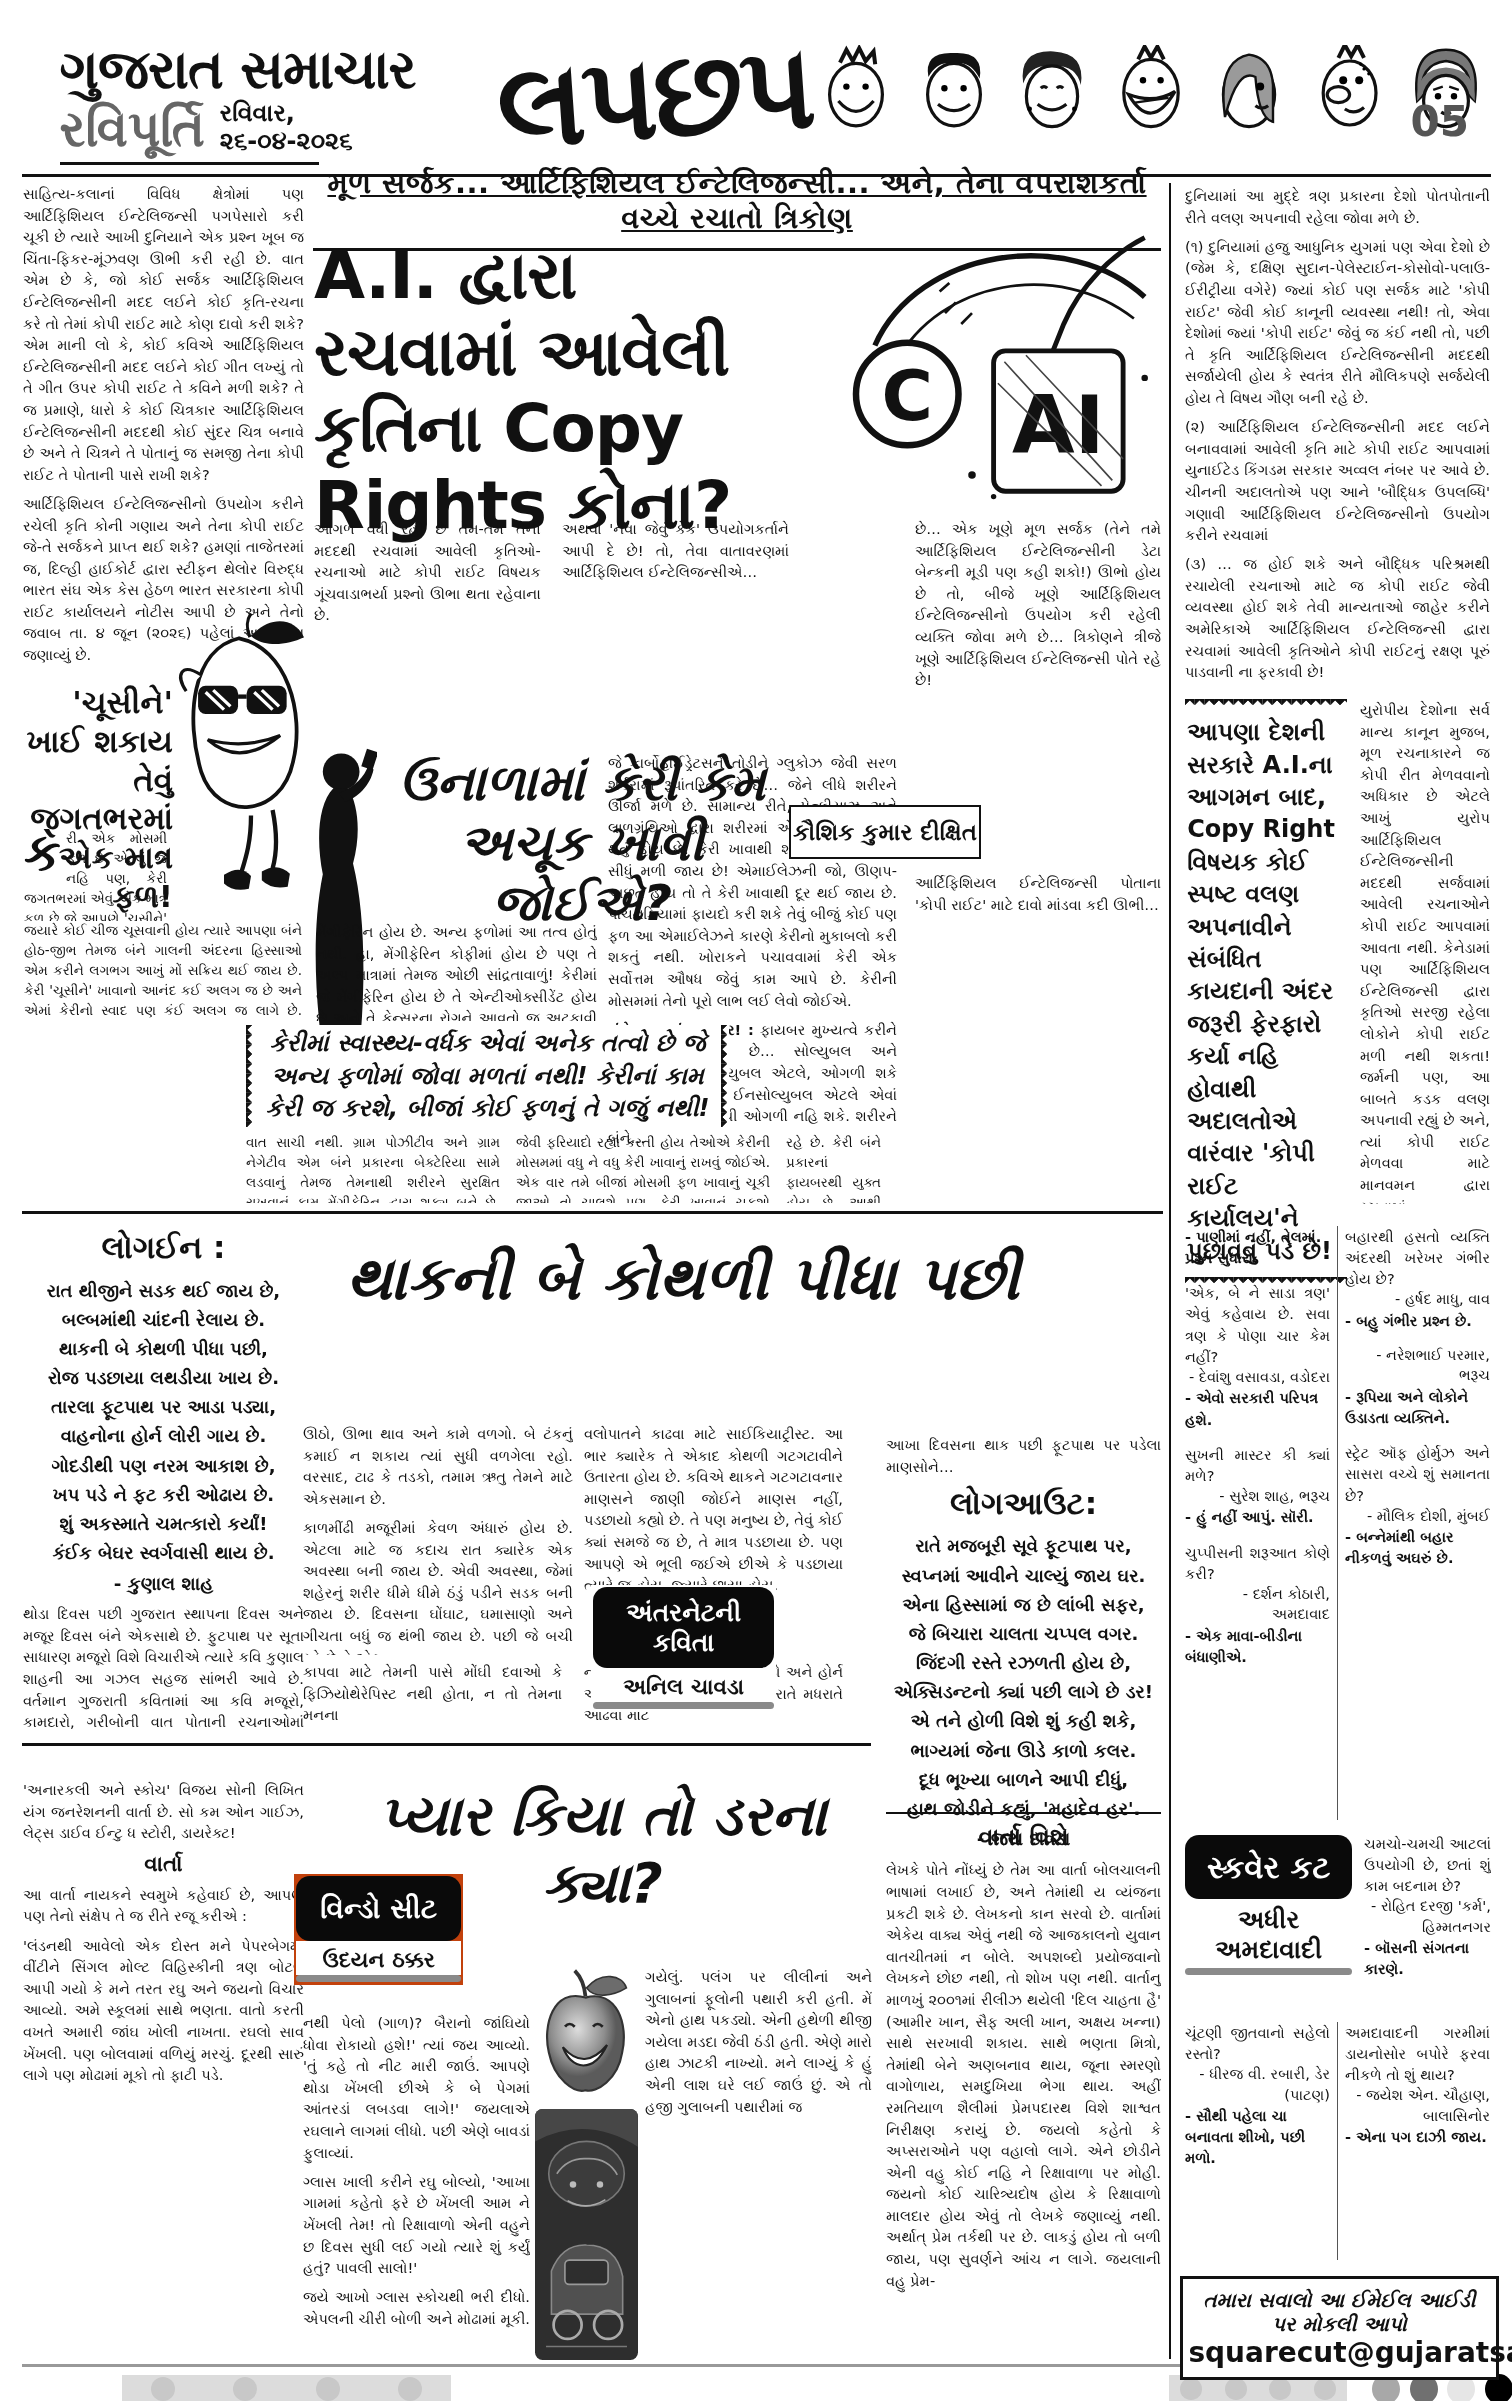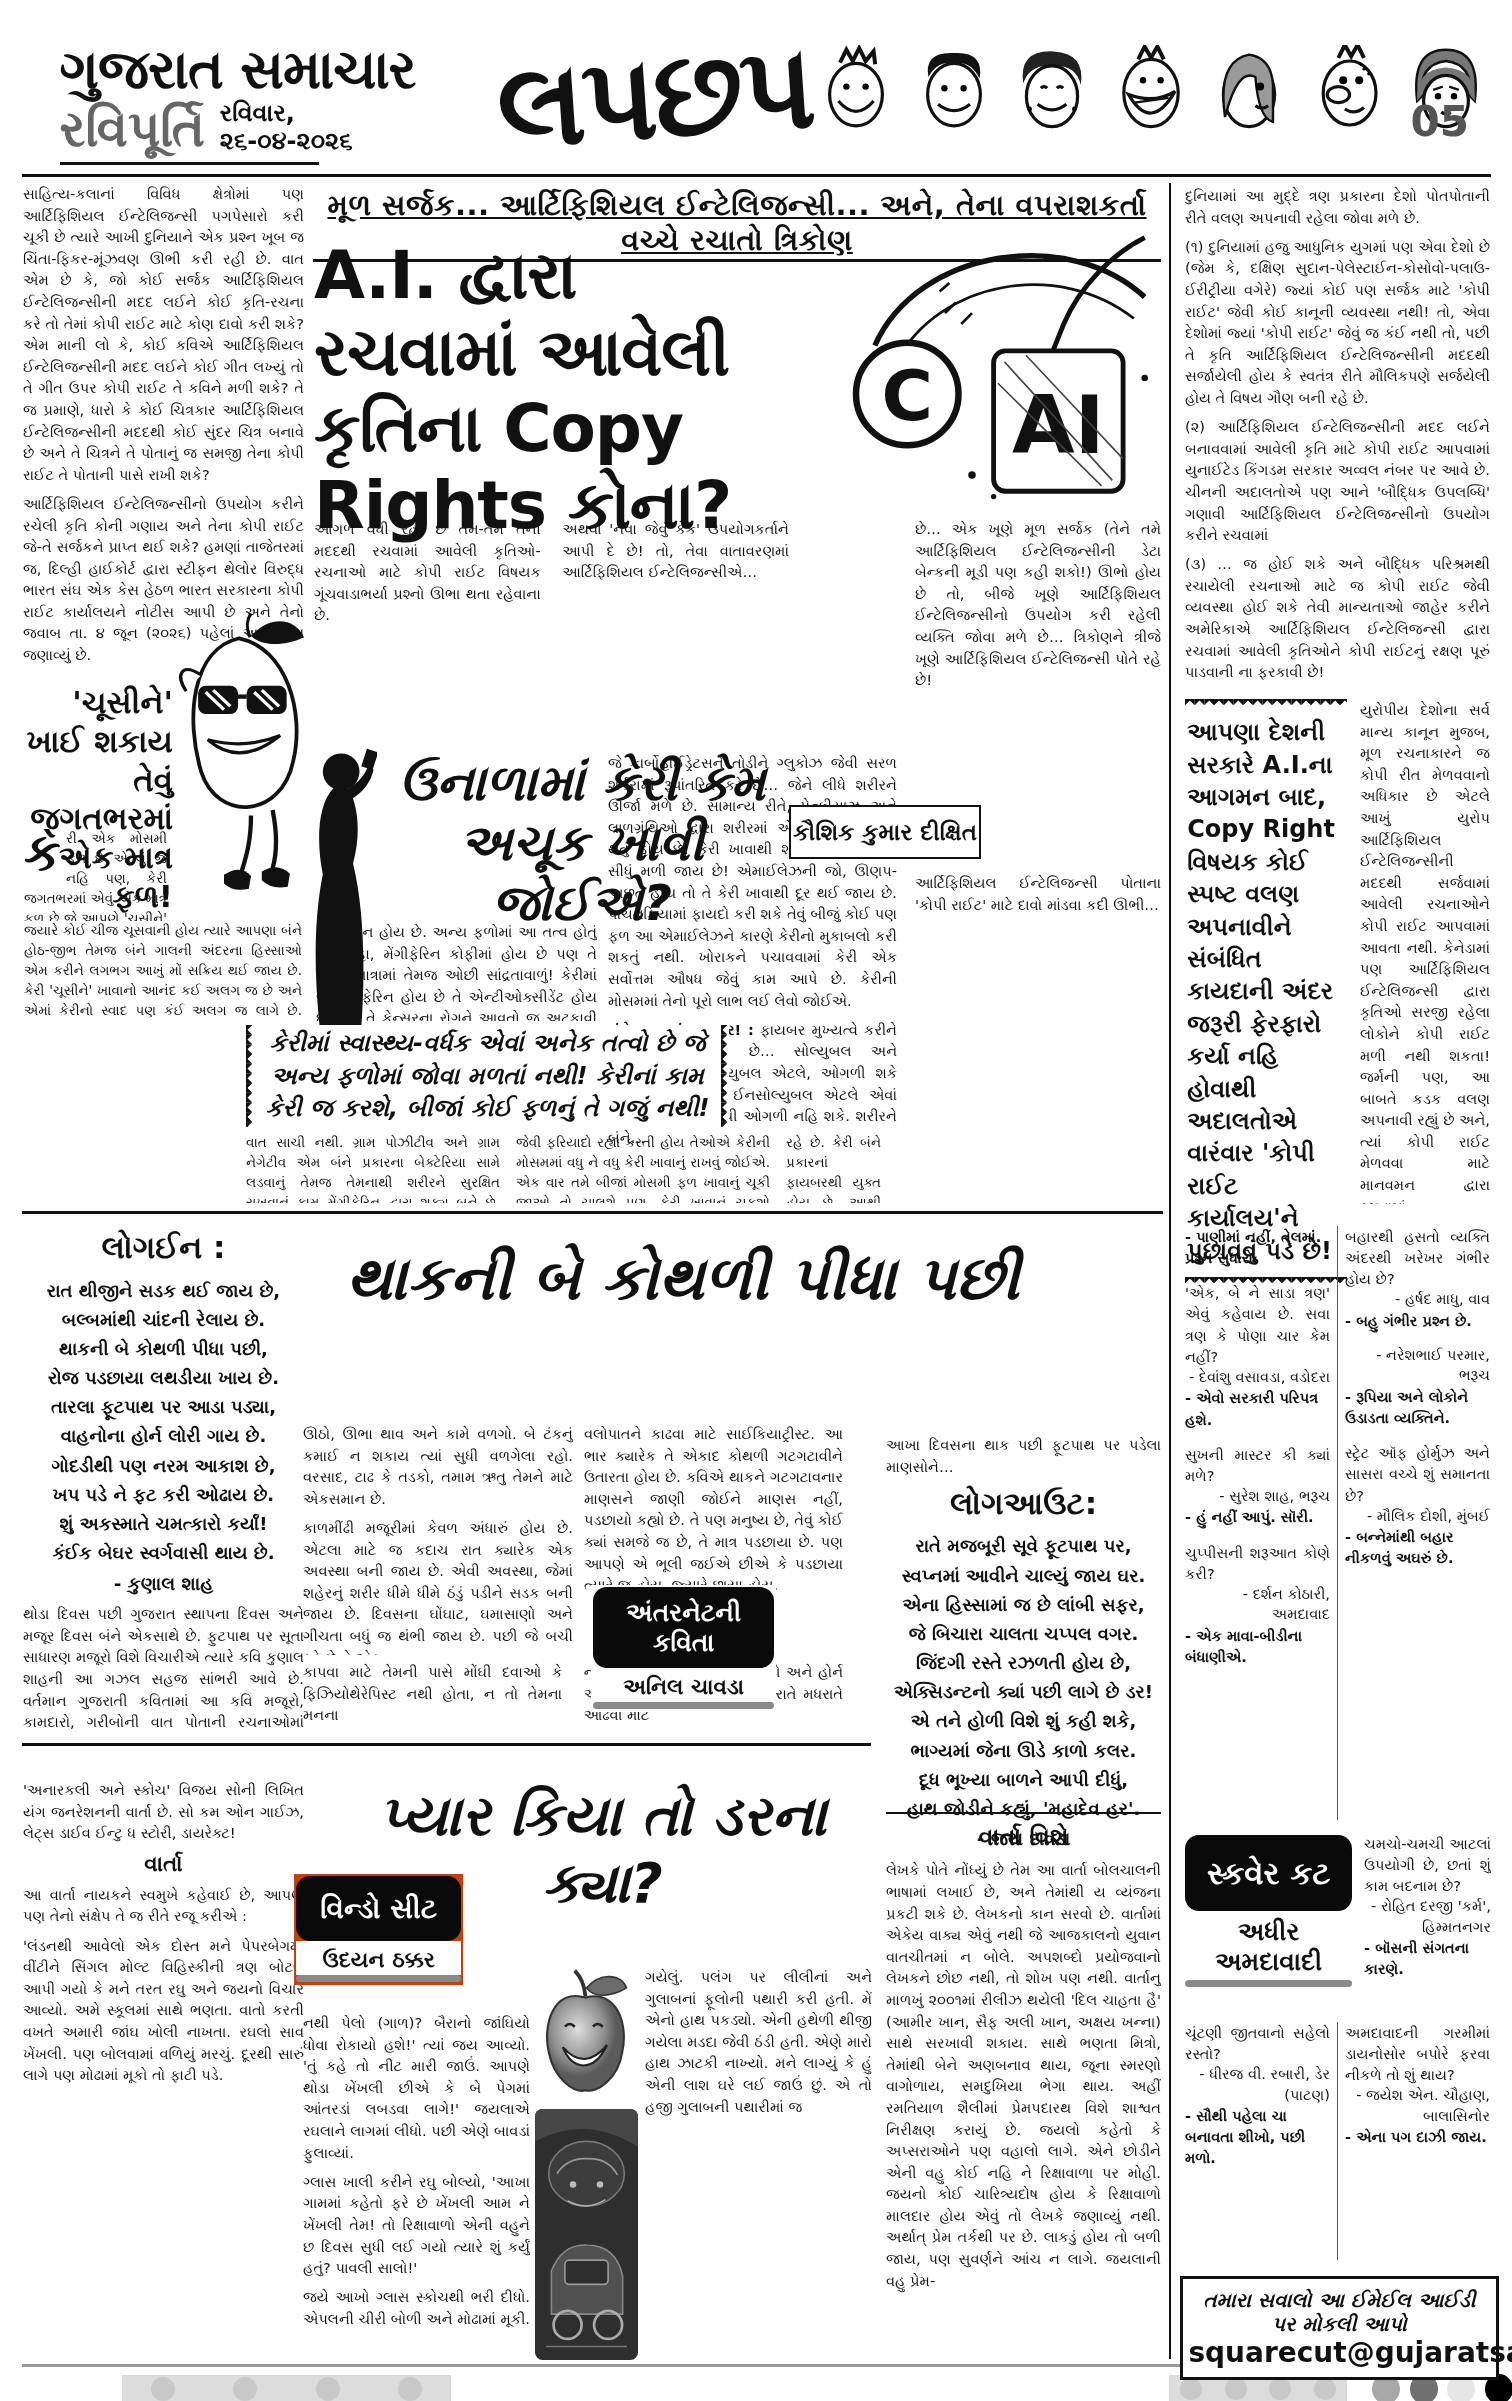--- a/index.html
+++ b/index.html
@@ -131,21 +131,21 @@
             <path d="M32 52 Q38 44 44 52" fill="none" stroke="#111" stroke-width="4"></path>
             <path d="M56 52 Q62 44 68 52" fill="none" stroke="#111" stroke-width="4"></path>
             <path d="M32 70 Q50 94 68 70 Q50 78 32 70 Z" fill="#111"></path>
           </svg>
         </span>
     </div>
     <div class="abs b" style="right:21.6px;top:59px;font-size:42px;color:#555;">05</div>
   </div>
   <div class="abs rule" style="left:21.6px;top:174px;width:1469px;height:3.2px;"></div>
 
-  <div class="abs" style="left:313px;top:188px;width:848px;border-bottom:3.8px solid #111;padding-bottom:1px;">
+  <div class="abs" style="left:313px;top:166px;width:848px;border-bottom:3.8px solid #111;padding-bottom:12px;">
     <div class="kicker" style="text-decoration:underline;">મૂળ સર્જક... આર્ટિફિશિયલ ઈન્ટેલિજન્સી... અને, તેના વપરાશકર્તા વચ્ચે રચાતો ત્રિકોણ</div>
   </div>
   <h1 class="abs mainhead" style="left:314px;top:238px;width:486px;">A.I. દ્વારા રચવામાં આવેલી કૃતિના Copy Rights કોના?</h1>
 
   <div class="abs" style="left:810px;top:216px;width:351px;height:286px;">
     <svg viewBox="0 0 650 530" width="351" height="286">
       <path d="M120 240 C200 60 480 20 620 150" fill="none" stroke="#111" stroke-width="10"></path>
       <path d="M160 270 C240 120 460 80 600 190" fill="none" stroke="#111" stroke-width="5"></path>
       <path d="M620 40 C560 70 500 130 470 200 L430 300" fill="none" stroke="#111" stroke-width="9"></path>
       <circle cx="180" cy="330" r="95" fill="#fff" stroke="#111" stroke-width="12"></circle>
@@ -413,21 +413,21 @@
         <div class="qa-a">- રૂપિયા અને લોકોને ઉડાડતા વ્યક્તિને.</div>
       </div>
     <div class="qa-item">
         <div class="qa-q">સ્ટ્રેટ ઑફ હોર્મુઝ અને સાસરા વચ્ચે શું સમાનતા છે?</div>
         <div class="qa-by">- મૌલિક દોશી, મુંબઈ</div>
         <div class="qa-a">- બન્નેમાંથી બહાર નીકળવું અઘરું છે.</div>
       </div>
   </div>
 
   <div class="abs" style="left:1183px;top:1833px;width:167px;z-index:4;background:#fff;padding:2.2px;">
-    <div class="blackbox" style="height:76px;font-size:31px;">સ્કવેર કટ</div>
+    <div class="blackbox" style="height:64px;font-size:31px;">સ્કવેર કટ</div>
     <div class="boxauthor" style="font-size:25px;">અધીર અમદાવાદી</div>
     <div class="boxbar"></div>
   </div>
   <div class="abs clip" style="left:1364px;top:1833px;width:127px;height:178px;">
     <div class="qa-item">
         <div class="qa-q">ચમચો-ચમચી આટલાં ઉપયોગી છે, છતાં શું કામ બદનામ છે?</div>
         <div class="qa-by">- રોહિત દરજી 'કર્મ', હિમ્મતનગર</div>
         <div class="qa-a">- બૉસની સંગતના કારણે.</div>
       </div>
   </div>

